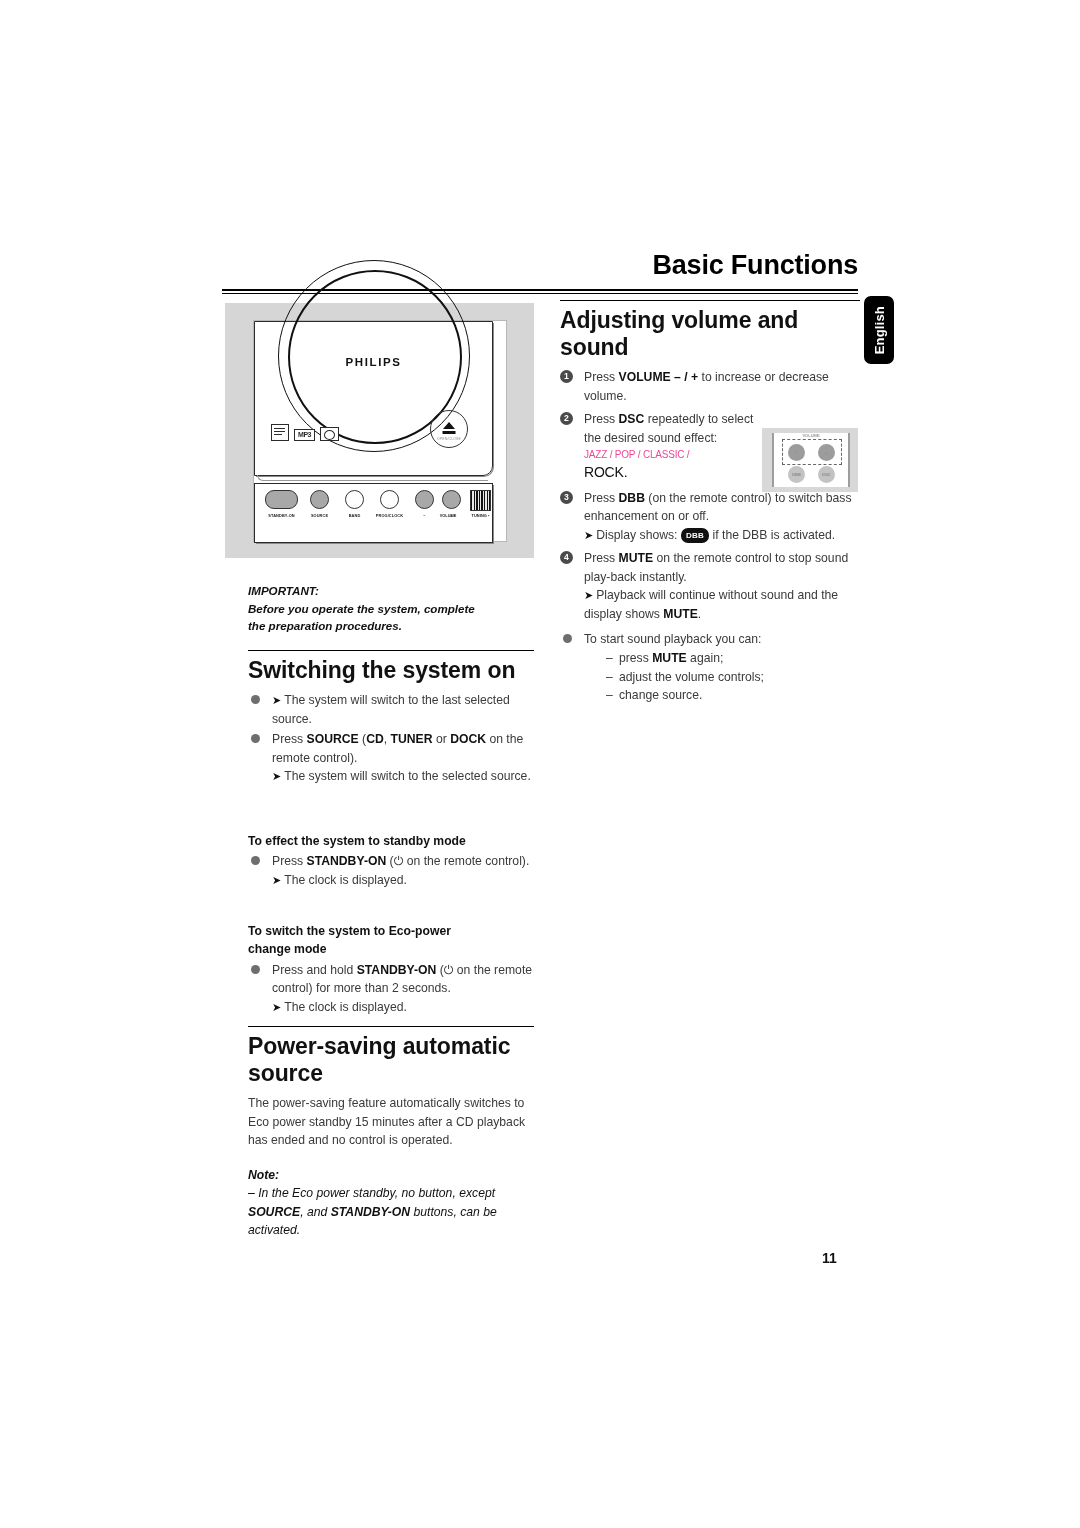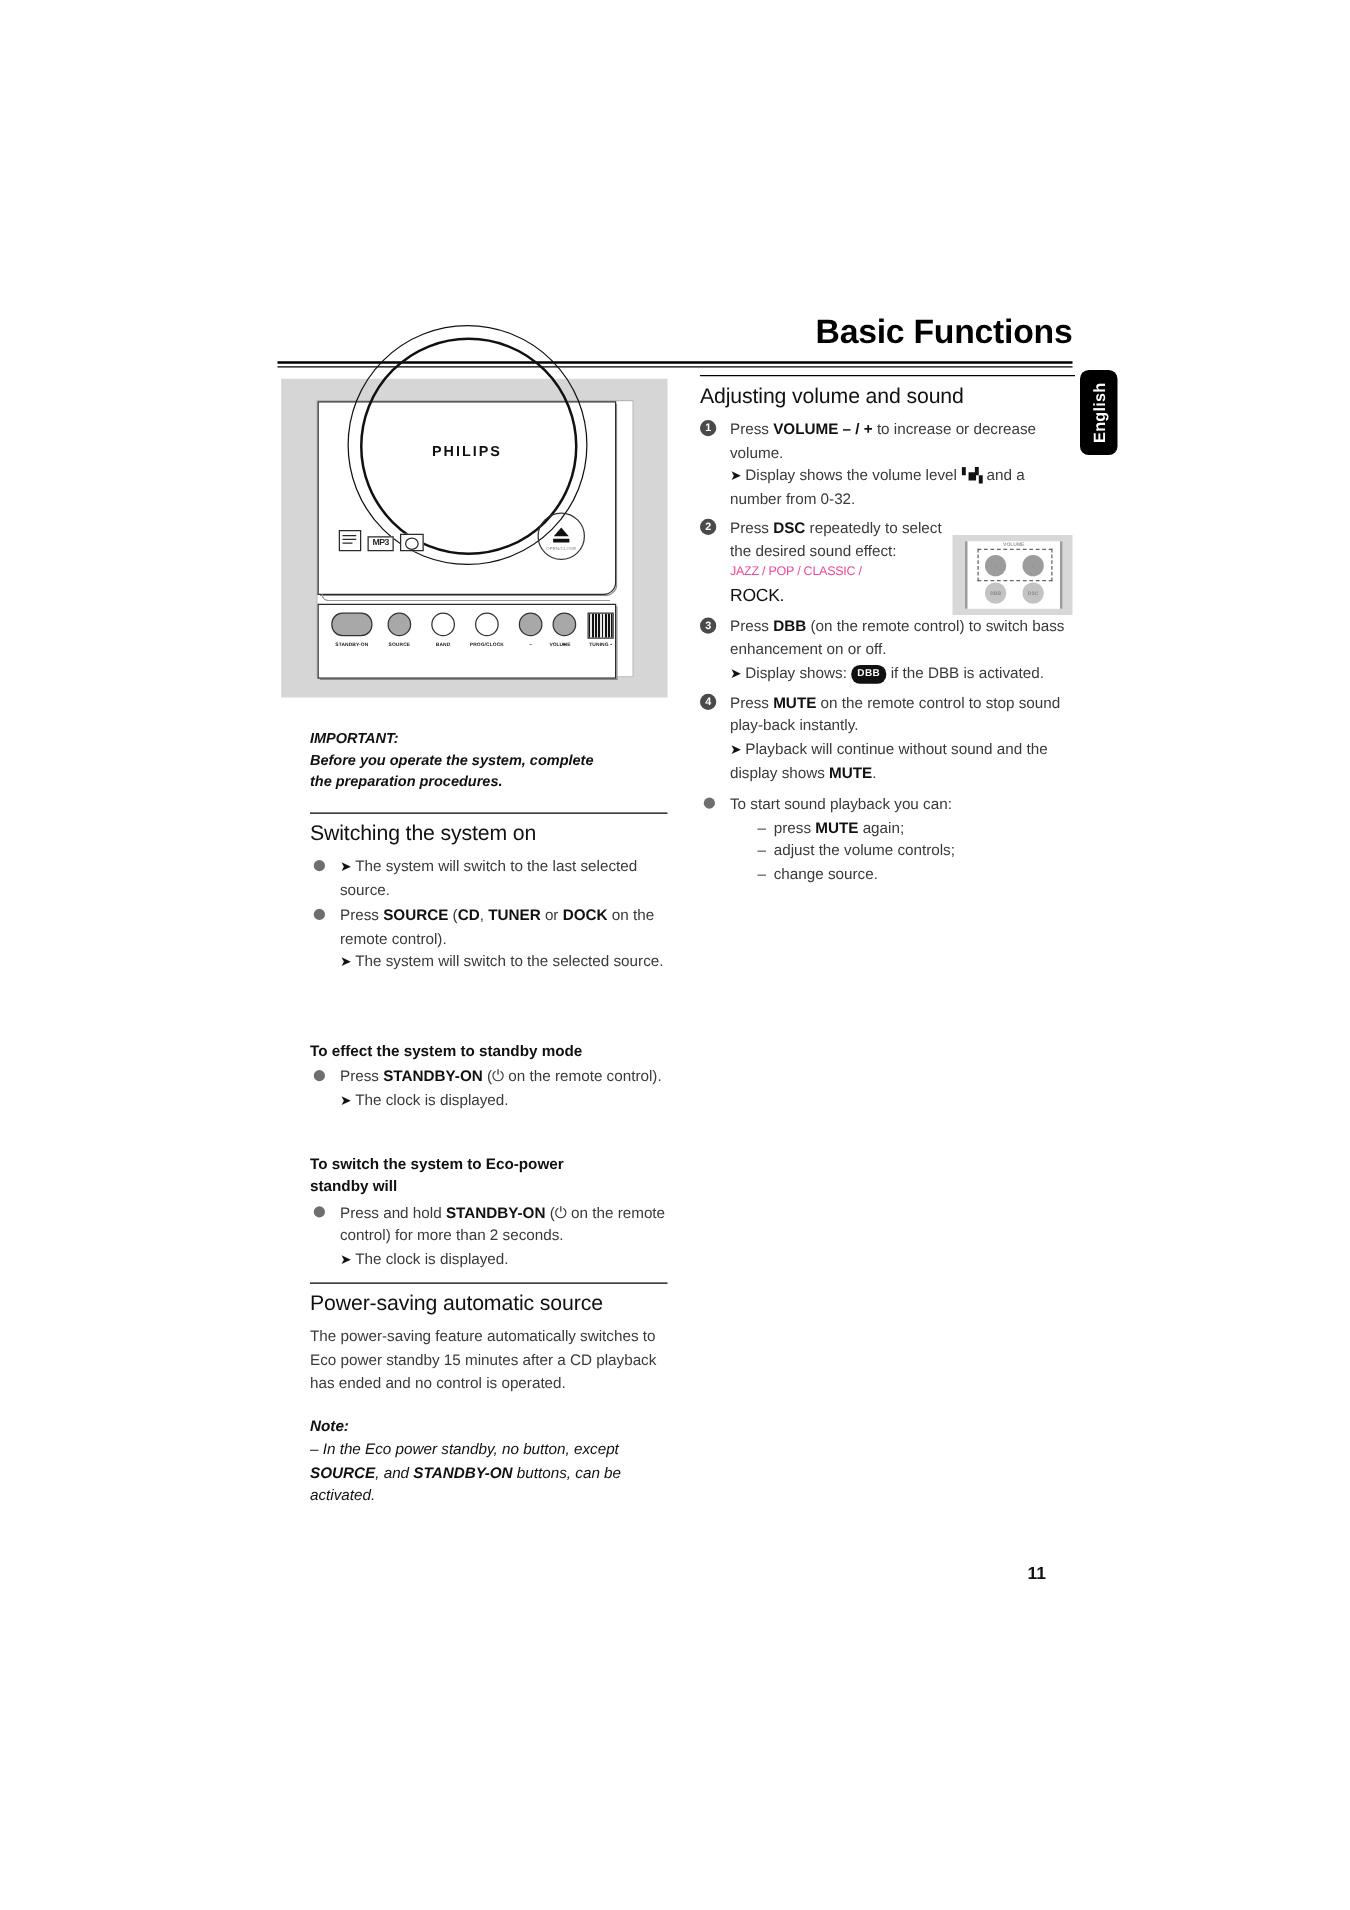--- a/index.html
+++ b/index.html
@@ -144,21 +144,21 @@
   
   .important {
     position:absolute; left:248px; top:582px; width:286px;
     font-size:11.6px; font-style:italic; font-weight:bold;
     line-height:1.52; color:#111;
   }
   .sec-rule {
     border-top:1.6px solid #000; height:0; width:286px;
   }
   h2.sec {
-    font-size:17px; font-weight:normal; margin:6px 0 7px 0;
+    font-size:23px; font-weight:bold; margin:6px 0 7px 0;
     letter-spacing:-0.1px; color:#111;
   }
   .body { font-size:12.2px; line-height:1.52; color:#3a3a3a; }
   .body b, .body strong { color:#111; font-weight:bold; }
   .sub { font-size:12.2px; font-weight:bold; color:#111; line-height:1.5; }
   .li { position:relative; padding-left:24px; margin-top:2px; }
   .li .bul {
     position:absolute; left:3px; top:4px; width:9px; height:9px;
     border-radius:50%; background:#6e6e6e;
   }
@@ -322,21 +322,21 @@
     <div class="li body">
       <span class="bul"></span>
       <span>Press <b>STANDBY-ON</b> (⏻ on the remote control).</span>
       <div>
         <span class="arrow">➤</span>The clock is displayed.</div>
     </div>
   </div>
 
   <div class="blk" style="top:922px">
     <div class="sub">To switch the system to Eco-power</div>
-    <div class="sub">standby will</div>
+    <div class="sub">change mode</div>
     <div class="li body">
       <span class="bul"></span>
       <span>Press and hold <b>STANDBY-ON</b> (⏻ on the remote control) for more than 2 seconds.</span>
       <div>
         <span class="arrow">➤</span>The clock is displayed.</div>
     </div>
   </div>
 
   <div class="blk" style="top:1026px">
     <div class="sec-rule"></div>
@@ -349,23 +349,20 @@
     </div>
   </div>
 
   <div class="col-right">
     <div class="sec-rule" style="width:300px"></div>
     <h2 class="sec">Adjusting volume and sound</h2>
 
     <div class="li body">
       <span class="num">1</span>
       <span>Press <b>VOLUME – / +</b> to increase or decrease volume.</span>
-      <div>
-        <span class="arrow">➤</span>Display shows the volume level
-        <span class="seg-vol">▘■▚</span> and a number from 0-32.</div>
     </div>
 
     <div class="li body" style="margin-top:5px">
       <span class="num">2</span>
       <span style="display:inline-block;width:185px">Press <b>DSC</b> repeatedly to select the desired sound effect:</span>
       <div style="width:185px;font-size:10px;color:#ec4899;letter-spacing:-0.2px">JAZZ / POP / CLASSIC /</div>
       <div style="width:185px;font-size:14px;color:#111;letter-spacing:-0.2px">ROCK.</div>
     </div>
 
     <div class="li body" style="margin-top:5px">

